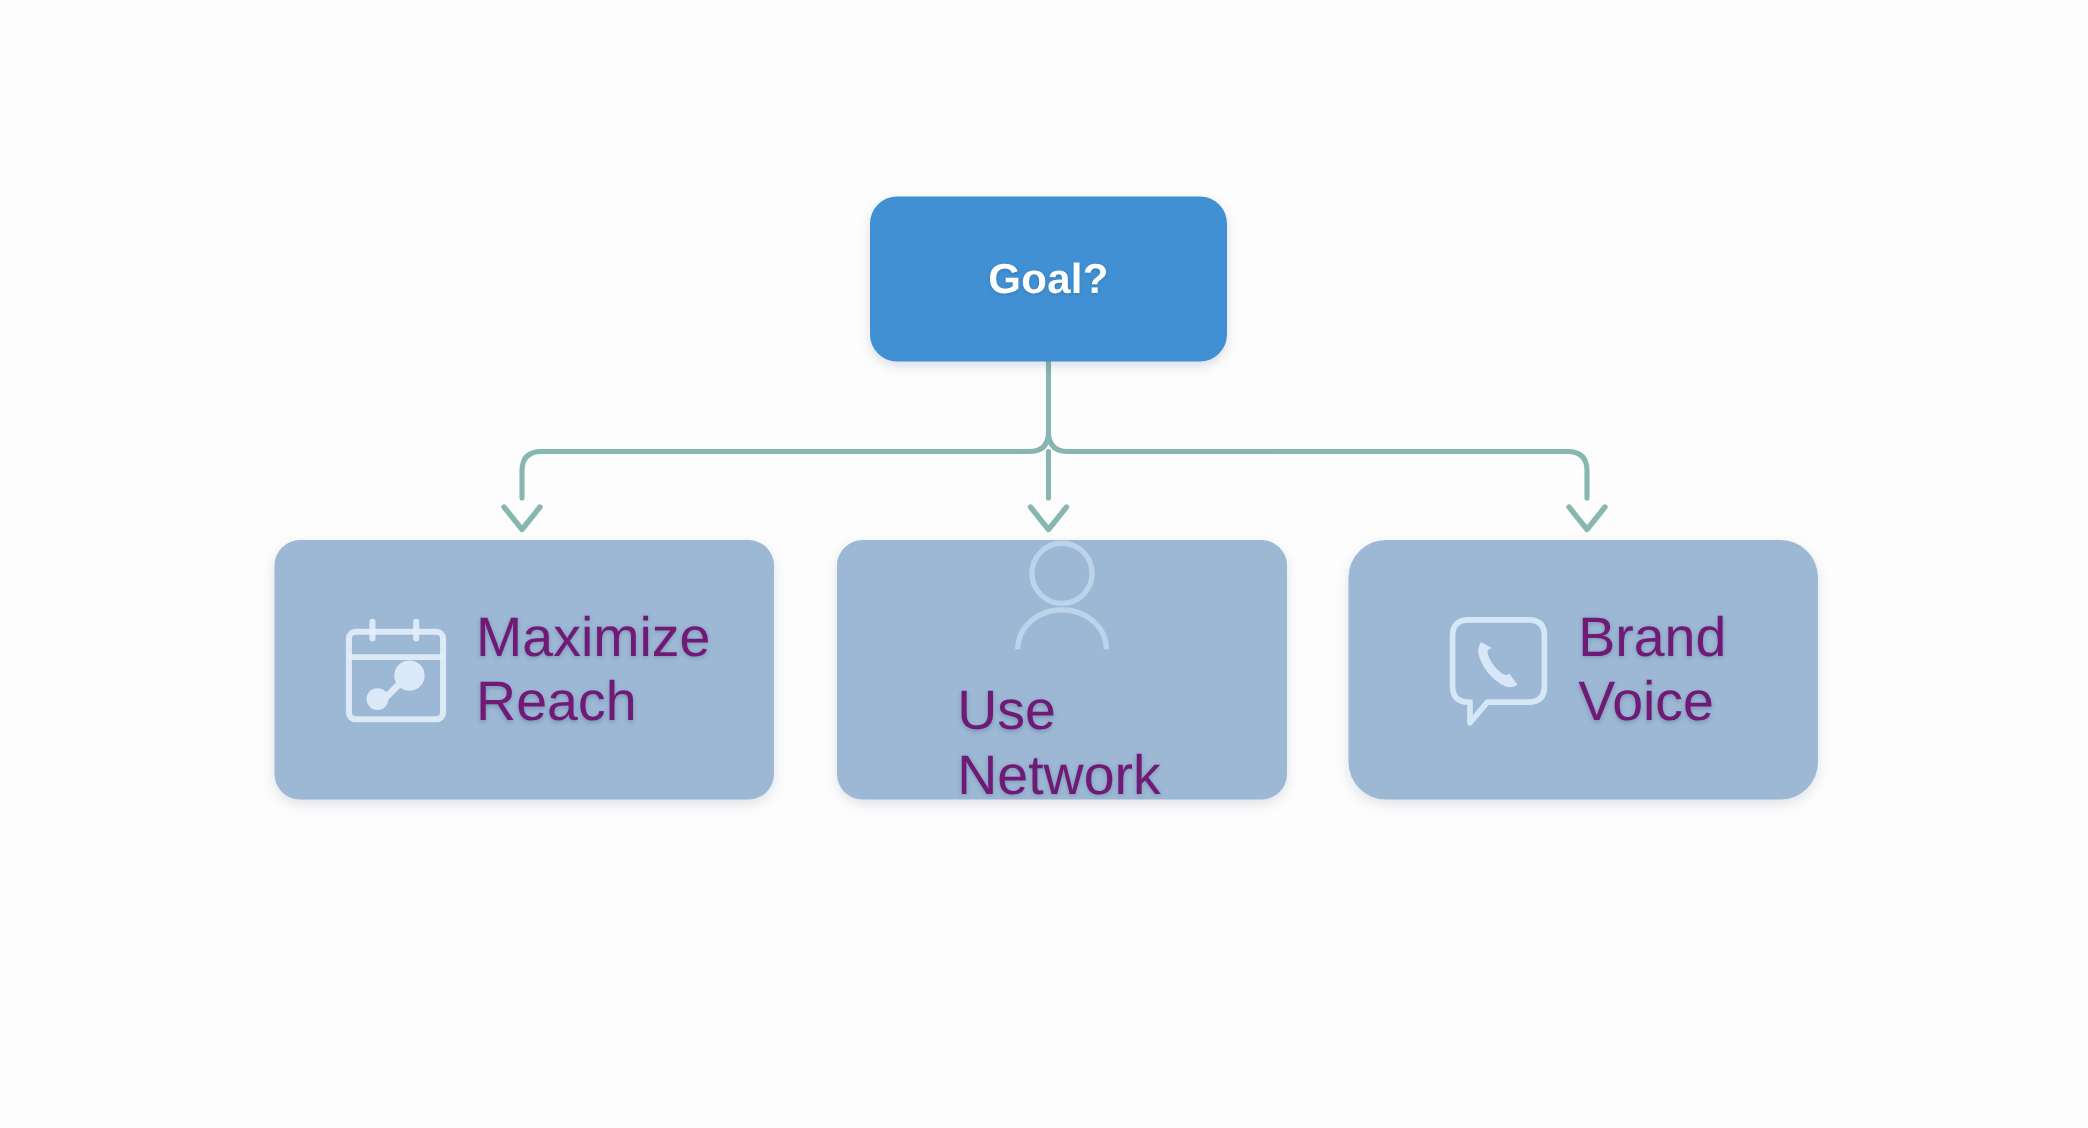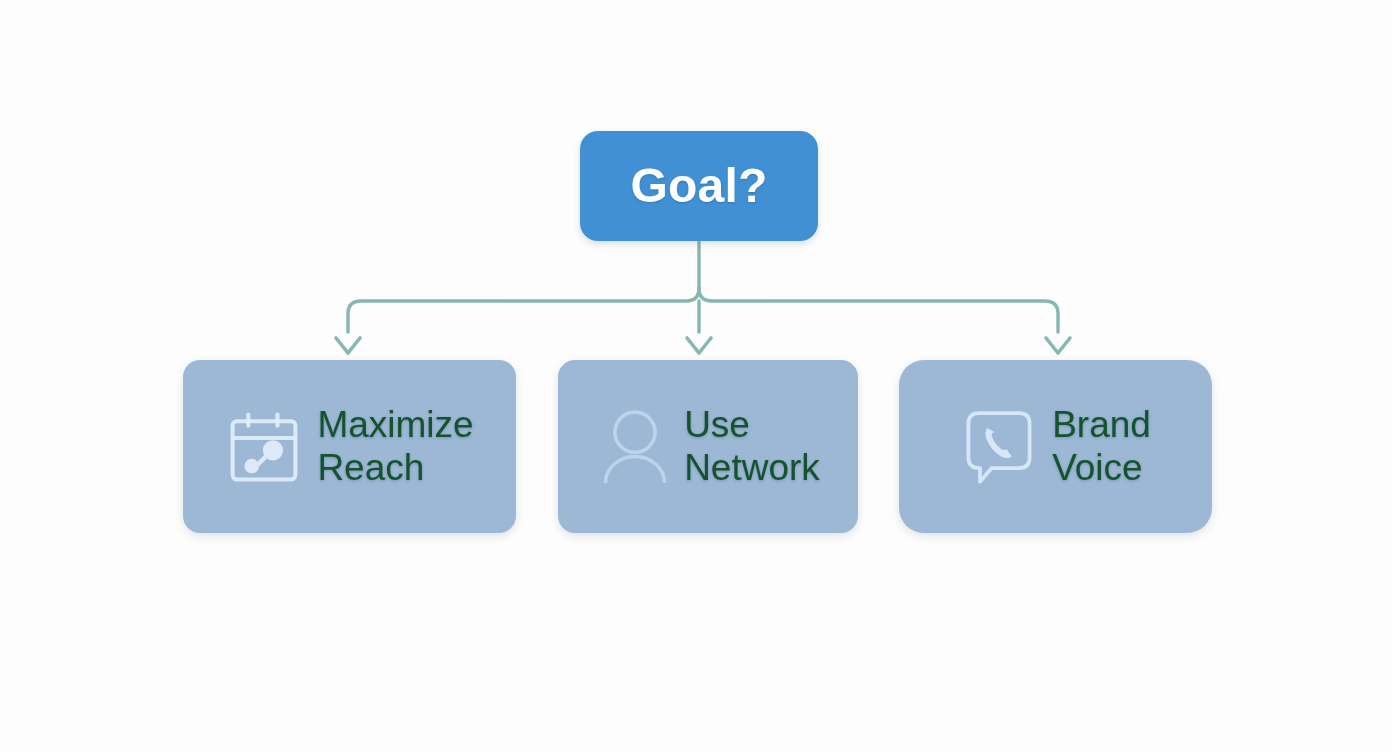--- a/index.html
+++ b/index.html
@@ -47,54 +47,54 @@
     top: 131px;
     width: 238px;
     height: 110px;
     background: #4190d3;
     border-radius: 18px;
     box-shadow: 0 3px 7px rgba(40,70,110,0.17);
   }
 
   .node-root-label {
     color: #ffffff;
-    font-size: 48px;
+    font-size: 28px;
     font-weight: 600;
     letter-spacing: 0.2px;
     text-shadow: 0 1px 2px rgba(20,60,100,0.28);
     line-height: 1;
   }
 
   .node-child {
     background: #9cb8d5;
     border-radius: 17px;
     box-shadow: 0 3px 8px rgba(60,85,120,0.16);
     display: flex;
     flex-direction: row;
     align-items: center;
     justify-content: center;
     gap: 14px;
     padding: 0 16px;
   }
 
   #node-maximize-reach { left: 183px;  top: 360px; width: 333px; height: 173px; }
-  #node-use-network    { left: 558px;  top: 360px; width: 300px; height: 173px; }
+  #node-use-network    { left: 558px;  top: 360px; width: 300px; height: 173px; flex-direction: column; }
   #node-brand-voice    { left: 899px;  top: 360px; width: 313px; height: 173px; border-radius: 25px; }
 
   .child-icon {
     flex: 0 0 auto;
     width: 78px;
     height: 84px;
     display: flex;
     align-items: center;
     justify-content: center;
   }
 
   .child-label {
-    color: #14532d;
+    color: #701a75;
     font-size: 37px;
     font-weight: 500;
     line-height: 1.16;
     text-shadow: 0 1px 3px rgba(55,80,115,0.35);
     white-space: pre-line;
     text-align: left;
   }
 
   #node-use-network .child-label { margin-left: -4px; }
 </style>

